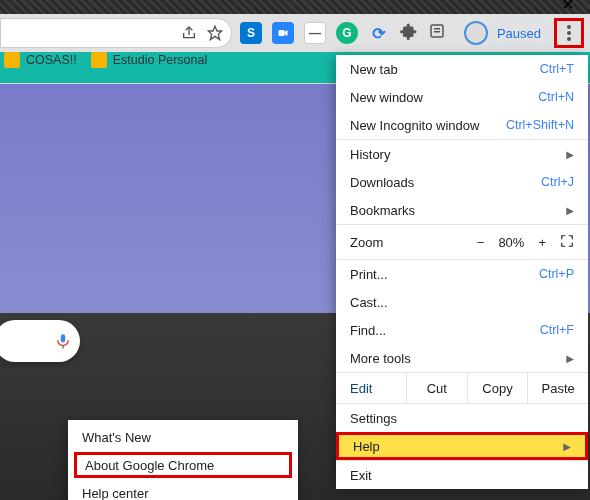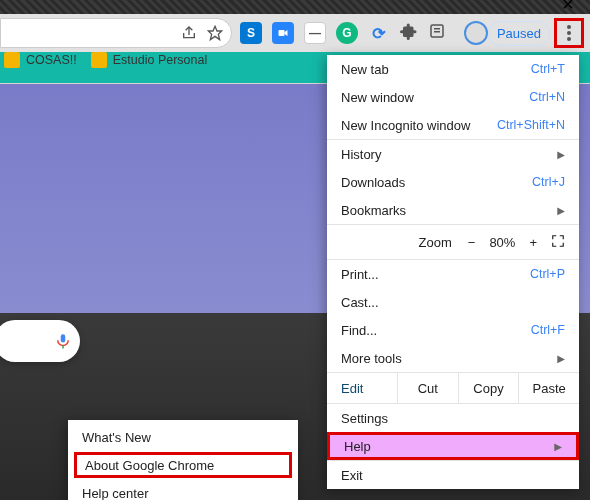--- a/index.html
+++ b/index.html
@@ -25,26 +25,26 @@
   
   .bookmarks { height: 32px; background:#14b8a6; border-bottom:1px solid #d6d6d6; display:flex; align-items:flex-start; gap:14px; padding-left:4px; font-size:12.5px; color:#333;}
   .bm { display:flex; align-items:center; gap:6px; }
   .bm-ic { width:16px; height:16px; border-radius:2px; }
 
   
   .scene { position:absolute; left:0; top:84px; right:0; bottom:0; background: linear-gradient(#7a7bc8 0%, #8a8cd0 55%, #3a3a3a 55%, #2a2a2a 100%); }
   .voice-pill { position:absolute; left:-6px; top:320px; width:86px; height:42px; background:#fff; border-radius:22px; display:flex; align-items:center; justify-content:flex-end; padding-right:8px; box-shadow:0 2px 6px rgba(0,0,0,.25); }
 
   
-  .menu { position:absolute; right:11px; top:55px; width:252px; background:#fff; box-shadow:-2px 2px 12px rgba(0,0,0,.35); font-size:13px; color:#222; }
+  .menu { position:absolute; right:2px; top:55px; width:252px; background:#fff; box-shadow:-2px 2px 12px rgba(0,0,0,.35); font-size:13px; color:#222; }
   .menu .item { height:28px; display:flex; align-items:center; justify-content:space-between; padding:0 14px; }
   .menu .sep { height:1px; background:#e3e3e3; }
   .shortcut { color:#3b82f6; font-size:12.5px; }
   .sub-arrow { color:#666; font-size:10px; }
-  .zoom-row { display:flex; align-items:center; height:34px; padding:0 14px; gap:16px; justify-content:flex-end;}
+  .zoom-row { display:flex; align-items:center; height:34px; padding:0 14px; gap:16px; justify-content:space-between;}
   .zoom-ctrl { display:flex; align-items:center; gap:14px; color:#222; }
   .edit-row { display:flex; height:30px; }
   .edit-row .cell { flex:1; display:flex; align-items:center; justify-content:center; border-left:1px solid #e3e3e3; }
   .edit-row .cell:first-child { border-left:none; padding-left:14px; justify-content:flex-start; flex:0 0 70px; color:#0c4a6e;}
   .item.hl { border:3px solid #d00; height:28px; }
 
   
   .submenu { position:absolute; left:68px; top:420px; width:230px; background:#fff; box-shadow:-2px 2px 12px rgba(0,0,0,.35); font-size:13px; color:#222; padding:4px 0;}
   .submenu .sitem { height:26px; display:flex; align-items:center; justify-content:space-between; padding:0 14px;}
   .submenu .sitem.hl { border:3px solid #d00; margin:2px 6px; padding:0 8px;}
@@ -193,21 +193,21 @@
   <div class="edit-row">
     <div class="cell">Edit</div>
     <div class="cell">Cut</div>
     <div class="cell">Copy</div>
     <div class="cell">Paste</div>
   </div>
   <div class="sep"></div>
   <div class="item">
     <span>Settings</span>
   </div>
-  <div class="item hl" style="background:#f0abfc">
+  <div class="item hl" style="background:#fde047">
     <span>Help</span>
     <span class="sub-arrow">▶</span>
   </div>
   <div class="sep"></div>
   <div class="item">
     <span>Exit</span>
   </div>
 </div>
 
 <div class="submenu">

